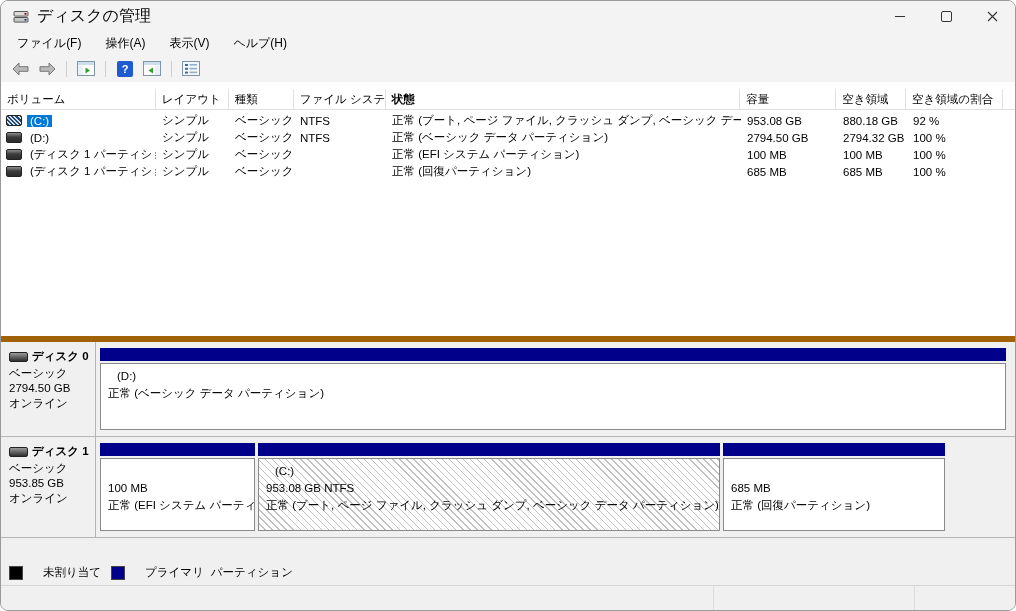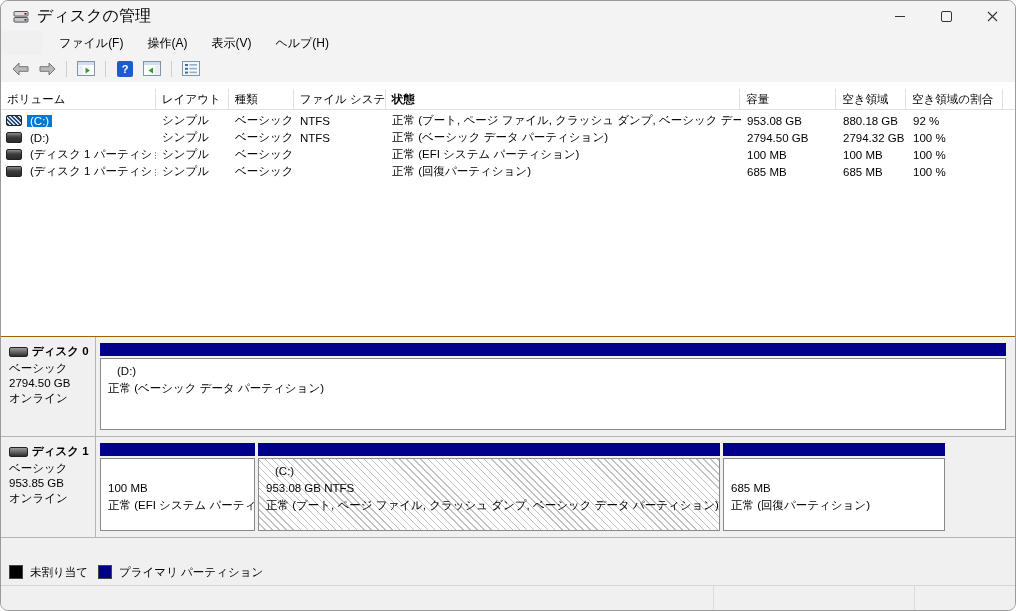--- a/index.html
+++ b/index.html
@@ -10,21 +10,21 @@
   }
   
   .titlebar{height:30px;background:#f3f3f3;display:flex;align-items:center;}
   .app-icon{margin-left:12px;display:flex;}
   .title-text{margin-left:8px;font-size:16px;}
   .tb-buttons{margin-left:auto;display:flex;height:100%;}
   .tb-btn{width:46px;height:100%;display:flex;align-items:center;justify-content:center;}
   .glyph-min{width:10px;height:0;border-top:1px solid #333;}
   .glyph-max{width:9px;height:9px;border:1px solid #333;border-radius:2px;}
   
-  .menubar{height:24px;background:#f3f3f3;display:flex;align-items:center;padding-left:4px;margin-left:42px;}
+  .menubar{height:24px;background:#f3f3f3;display:flex;align-items:center;padding-left:4px;}
   .menu-item{padding:3px 12px;font-size:12px;}
   
   .toolbar{height:27px;background:#f3f3f3;border-bottom:1px solid #e0e0e0;
     display:flex;align-items:center;padding-left:8px;gap:5px;}
   .ticon{width:22px;height:20px;display:flex;align-items:center;justify-content:center;}
   .tsep{width:1px;height:16px;background:#cfcfcf;margin:0 3px;}
   .help-box{width:16px;height:16px;background:#1f5bd0;border-radius:2px;color:#fff;
     font-weight:bold;font-size:11px;display:flex;align-items:center;justify-content:center;}
   
   .listview{position:absolute;top:81px;left:0;width:1016px;height:254px;background:#fff;}
@@ -36,38 +36,38 @@
   .lcell{box-sizing:border-box;padding-left:6px;white-space:nowrap;overflow:hidden;}
   .vcell{display:flex;align-items:center;gap:5px;padding-left:5px;}
   .vol-icon{flex:none;width:14px;height:9px;border-radius:2px;border:1px solid #222;
     background:linear-gradient(#8d8d8d,#3c3c3c 45%,#2b2b2b);}
   .vol-icon.hatched{background:repeating-linear-gradient(45deg,#27476d 0 1.5px,#cfe0ef 1.5px 3px);}
   .vol-name{padding:0 3px;}
   .vol-name.selected{background:#0078d7;color:#fff;}
   
   .graphpane{position:absolute;top:335px;left:0;width:1016px;bottom:25px;background:#f0f0f0;}
   .diskband{height:101px;box-sizing:border-box;border-bottom:1px solid #b5b5b5;display:flex;}
-  .diskband:first-child{border-top:1px solid #a16207;}
+  .diskband:first-child{border-top:6px solid #a16207;}
   .disk-label{width:95px;flex:none;box-sizing:border-box;border-right:1px solid #b5b5b5;
     padding:7px 2px 0 8px;overflow:hidden;}
   .dname{font-weight:bold;display:flex;align-items:center;gap:4px;white-space:nowrap;margin-bottom:2px;}
   .disk-icon{flex:none;width:17px;height:8px;border-radius:2px;border:1px solid #222;
     background:linear-gradient(#9a9a9a,#2e2e2e);}
   .dline{font-size:11.5px;line-height:15px;white-space:nowrap;}
   .disk-graph{flex:1;padding:6px 4px 6px 4px;display:flex;gap:3px;overflow:hidden;}
   .part{display:flex;flex-direction:column;flex:none;box-sizing:border-box;}
   .pstrip{height:13px;flex:none;}
   .pbox{margin-top:2px;flex:1;box-sizing:border-box;border:1px solid #8a8a8a;background:#fff;
     padding:4px 4px 0 7px;overflow:hidden;}
   .pbox.hatched{background:#fff;background-image:repeating-linear-gradient(45deg,rgba(255,255,255,0) 0 4px,#c0c0c0 4px 5px);}
   .pline{font-size:11.5px;line-height:17px;white-space:nowrap;}
   .ptitle{padding-left:9px;height:17px;}
   
   .legend{display:flex;align-items:center;gap:10px;margin-top:27px;padding-left:8px;}
-  .lgd-item{display:flex;align-items:flex-start;gap:7px;}
+  .lgd-item{display:flex;align-items:flex-end;gap:20px;font-family:Liberation Mono, monospace;}
   .lgd-swatch{width:12px;height:12px;border:1px solid #444;flex:none;}
   
   .statusbar{position:absolute;left:0;bottom:0;width:1016px;height:25px;box-sizing:border-box;
     background:#f0f0f0;border-top:1px solid #d5d5d5;display:flex;}
   .sb-fill{flex:1;}
   .sb-seg{width:200px;border-left:1px solid #dcdcdc;}
   .sb-seg2{width:102px;border-left:1px solid #dcdcdc;}
 </style>
 </head>
 <body>

